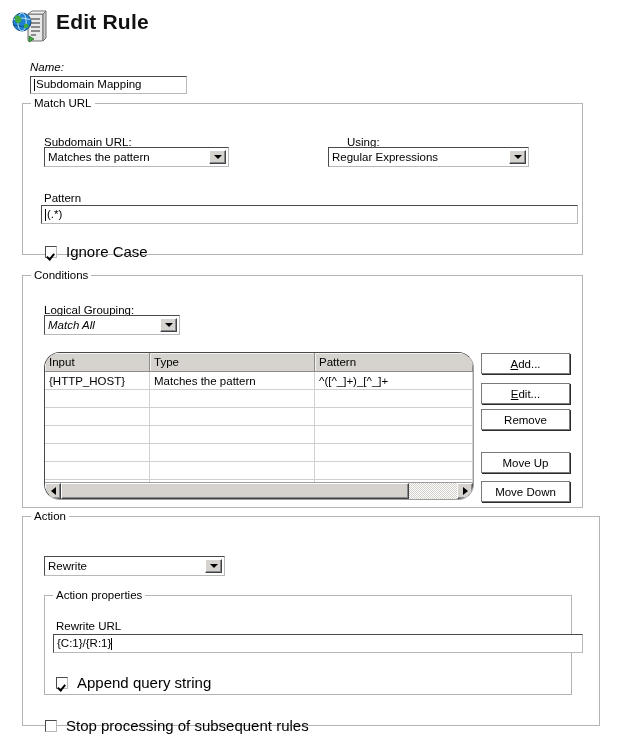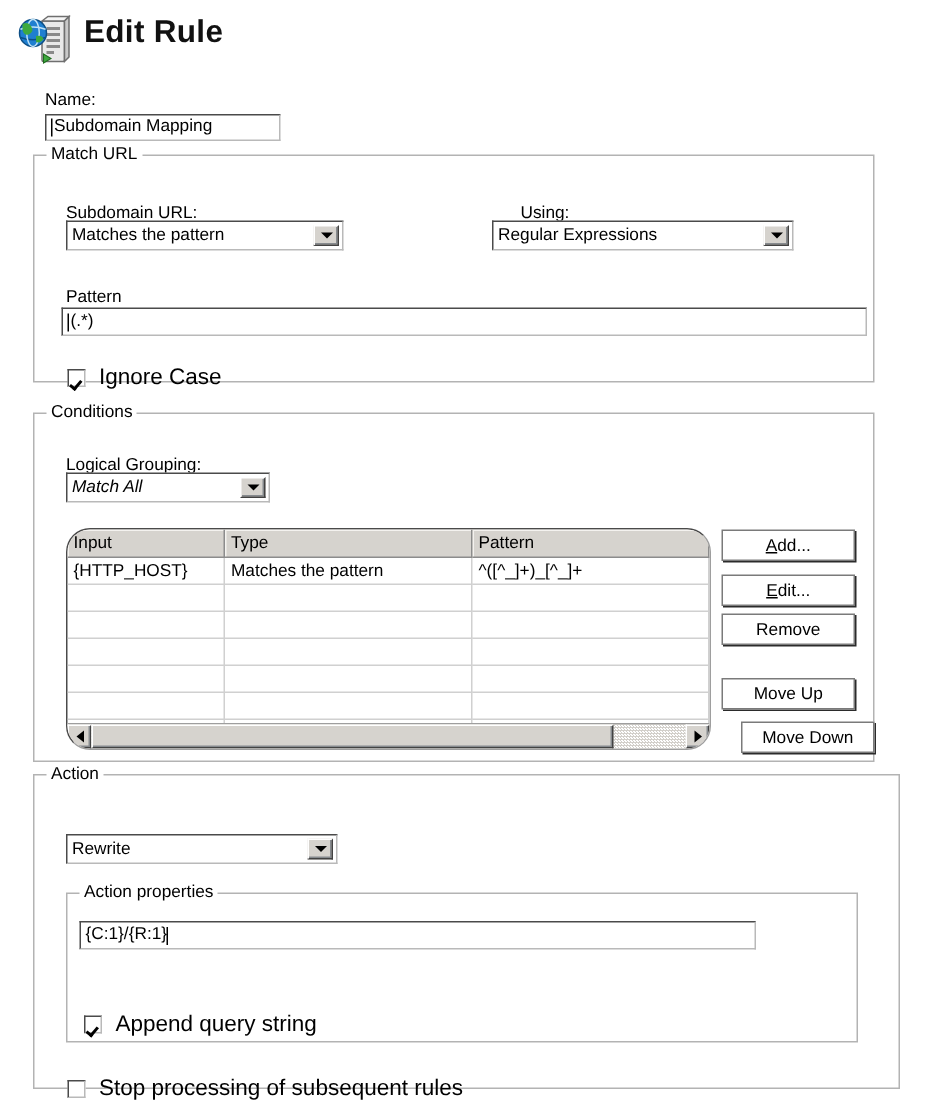--- a/index.html
+++ b/index.html
@@ -165,21 +165,21 @@
     <path d="M1.6 15 Q10 18 18.4 15" stroke="#0d4f86" stroke-width="1" fill="none"></path>
     <ellipse cx="10" cy="12" rx="4.2" ry="9" fill="none" stroke="#bfe2f7" stroke-width="1"></ellipse>
     <path d="M3 6 Q7 4 9 8 Q11 11 7 13 Q4 14 3 10 Z" fill="#3ea93e"></path>
     <path d="M12 14 Q16 13 17 16 Q15 19 12 18 Z" fill="#3ea93e"></path>
 
     <path d="M17 26 l5 3 -5 3 z" fill="#3ea93e" stroke="#1f6b1f" stroke-width="0.7"></path>
   </svg>
   <div class="page-title">Edit Rule</div>
 </div>
 
-<div class="lbl" style="left:30px; top:61px;">Name:</div>
+<div class="lbl" style="left:30px; top:61px;font-style:italic;">Name:</div>
 <div class="tbox" style="left:30px; top:76px; width:157px; height:18px;">
   <span class="caret-lead"></span>
     <span>Subdomain Mapping</span>
 </div>
 
 <div class="group" style="left:22px; top:103px; width:561px; height:152px;">
   <div class="gtitle">Match URL</div>
 </div>
 
 <div class="lbl" style="left:44px; top:136px;">Subdomain URL:</div>
@@ -283,41 +283,41 @@
 </div>
 <div class="btn" style="left:481px; top:383px; width:89px; height:21px;">
   <span><u>E</u>dit...</span>
 </div>
 <div class="btn" style="left:481px; top:409px; width:89px; height:21px;">
   <span>Remove</span>
 </div>
 <div class="btn" style="left:481px; top:452px; width:89px; height:21px;">
   <span>Move Up</span>
 </div>
-<div class="btn" style="left:494px; top:481px; width:89px; height:21px;">
+<div class="btn" style="left:481px; top:481px; width:89px; height:21px;">
   <span>Move Down</span>
 </div>
 
 <div class="group" style="left:22px; top:516px; width:578px; height:210px;">
   <div class="gtitle">Action</div>
 </div>
 
 <div class="combo" style="left:44px; top:556px; width:181px; height:20px;">
   <span class="ctext">Rewrite</span>
   <span class="cbtn">
     <span class="arrow-dn"></span>
   </span>
 </div>
 
 <div class="group" style="left:44px; top:595px; width:528px; height:100px;">
   <div class="gtitle">Action properties</div>
 </div>
 
 <div class="lbl" style="left:56px; top:620px;">Rewrite URL</div>
-<div class="tbox" style="left:53px; top:614px; width:451px; height:19px;">
+<div class="tbox" style="left:53px; top:634px; width:530px; height:19px;">
   <span>{C:1}/{R:1}</span>
     <span class="caret"></span>
 </div>
 
 <div class="check on" style="left:56px; top:674px;">
   <span class="box"></span>
   <span class="ctxt">Append query string</span>
 </div>
 
 <div class="check" style="left:45px; top:717px;">

